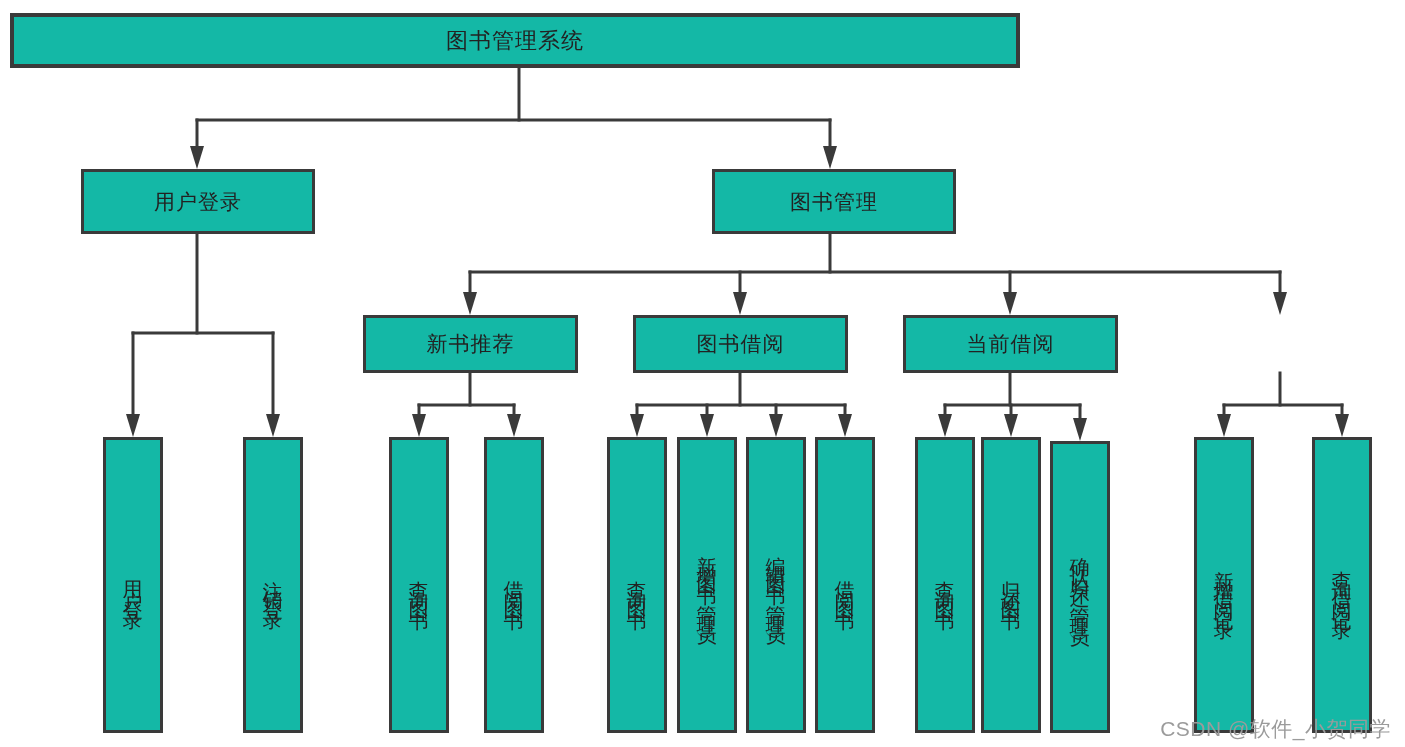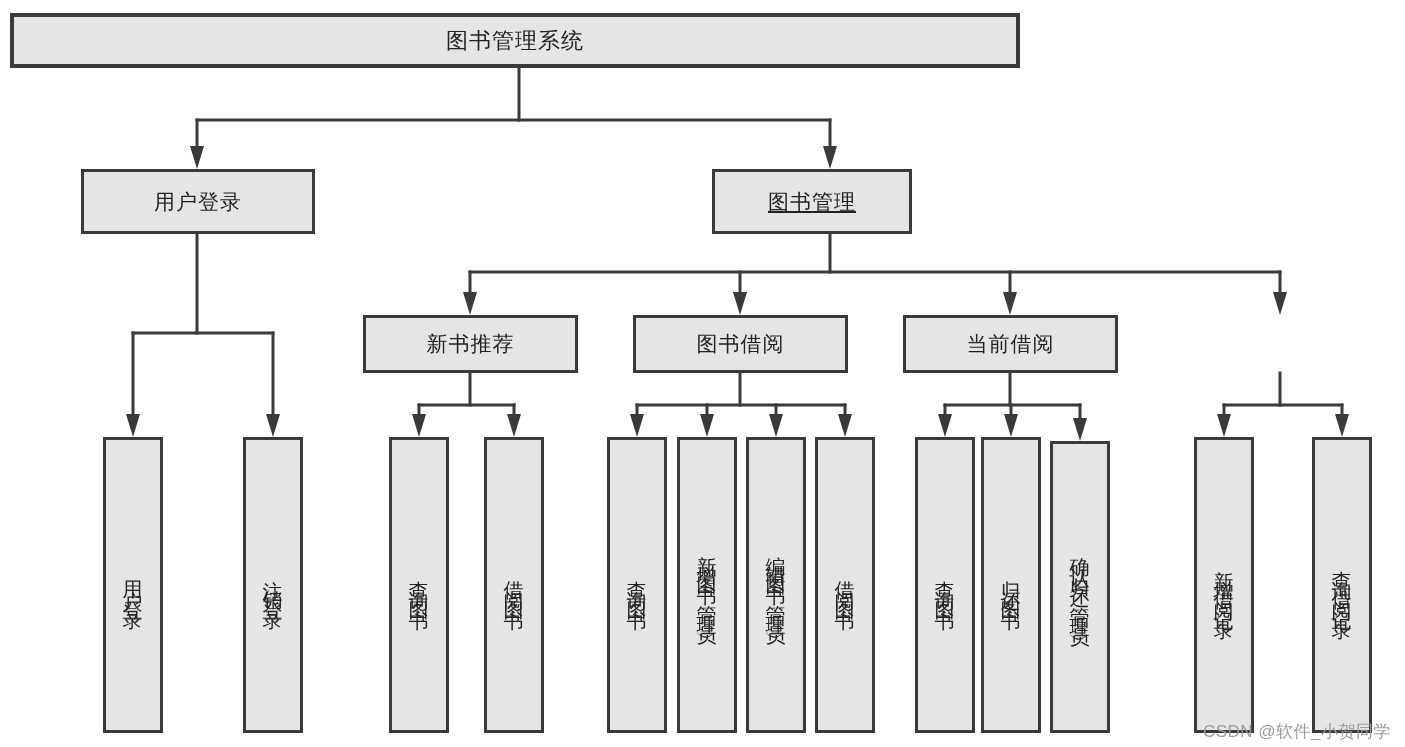--- a/index.html
+++ b/index.html
@@ -8,34 +8,34 @@
     --wm:#9b9b9b;
   }
   html,body{margin:0;padding:0;background:#ffffff;}
   body{
     width:1405px;height:747px;position:relative;overflow:hidden;
     font-family:"Liberation Sans", sans-serif;
   }
   #canvas{position:absolute;inset:0;width:1405px;height:747px;background:#ffffff;}
   #wires{position:absolute;left:0;top:0;width:1405px;height:747px;pointer-events:none;}
   .node{
-    position:absolute;box-sizing:border-box;background:#e5e5e5;
+    position:absolute;box-sizing:border-box;background:#14b8a6;
     border:3px solid var(--line);color:var(--text);
     display:flex;align-items:center;justify-content:center;
     white-space:nowrap;z-index:1;
   }
   .h-node{font-size:21px;letter-spacing:1px;}
   .root-node{border-width:4px;font-size:22px;}
   .v-node{
     writing-mode:vertical-rl;text-orientation:mixed;
     font-size:20px;letter-spacing:10px;line-height:1;
   }
   .watermark{
     position:absolute;right:14px;bottom:4px;z-index:2;
-    color:var(--wm);font-size:17px;letter-spacing:0.5px;
+    color:var(--wm);font-size:21px;letter-spacing:0.5px;
   }
 </style>
 </head>
 <body>
 
 <div id="canvas">
 
   <svg id="wires" viewBox="0 0 1405 747" xmlns="http://www.w3.org/2000/svg">
       <line x1="519" y1="68" x2="519" y2="120" stroke="#3a3a3a" stroke-width="3" stroke-linecap="square"></line>
       <line x1="197" y1="120" x2="830" y2="120" stroke="#3a3a3a" stroke-width="3" stroke-linecap="square"></line>
@@ -87,21 +87,21 @@
       <polygon points="1073,418 1087,418 1080,441" fill="#3a3a3a"></polygon>
       <line x1="1224" y1="405" x2="1224" y2="419" stroke="#3a3a3a" stroke-width="3" stroke-linecap="square"></line>
       <polygon points="1217,414 1231,414 1224,437" fill="#3a3a3a"></polygon>
       <line x1="1342" y1="405" x2="1342" y2="419" stroke="#3a3a3a" stroke-width="3" stroke-linecap="square"></line>
       <polygon points="1335,414 1349,414 1342,437" fill="#3a3a3a"></polygon>
     </svg>
 
   <div class="node h-node root-node" style="left:10px;top:13px;width:1010px;height:55px;">图书管理系统</div>
 
   <div class="node h-node" style="left:81px;top:169px;width:234px;height:65px;">用户登录</div>
-  <div class="node h-node" style="left:712px;top:169px;width:200px;height:65px;text-decoration:underline;">图书管理</div>
+  <div class="node h-node" style="left:712px;top:169px;width:244px;height:65px;">图书管理</div>
 
   <div class="node h-node" style="left:363px;top:315px;width:215px;height:58px;text-align:right;">新书推荐</div>
   <div class="node h-node" style="left:903px;top:315px;width:215px;height:58px;">当前借阅</div>
   <div class="node h-node" style="left:633px;top:315px;width:215px;height:58px;">图书借阅</div>
 
   <div class="node v-node" style="left:103px;top:437px;width:60px;height:296px;">用户登录</div>
   <div class="node v-node" style="left:243px;top:437px;width:60px;height:296px;">注销登录</div>
 
   <div class="node v-node" style="left:389px;top:437px;width:60px;height:296px;">查询图书</div>
   <div class="node v-node" style="left:484px;top:437px;width:60px;height:296px;">借阅图书</div>

